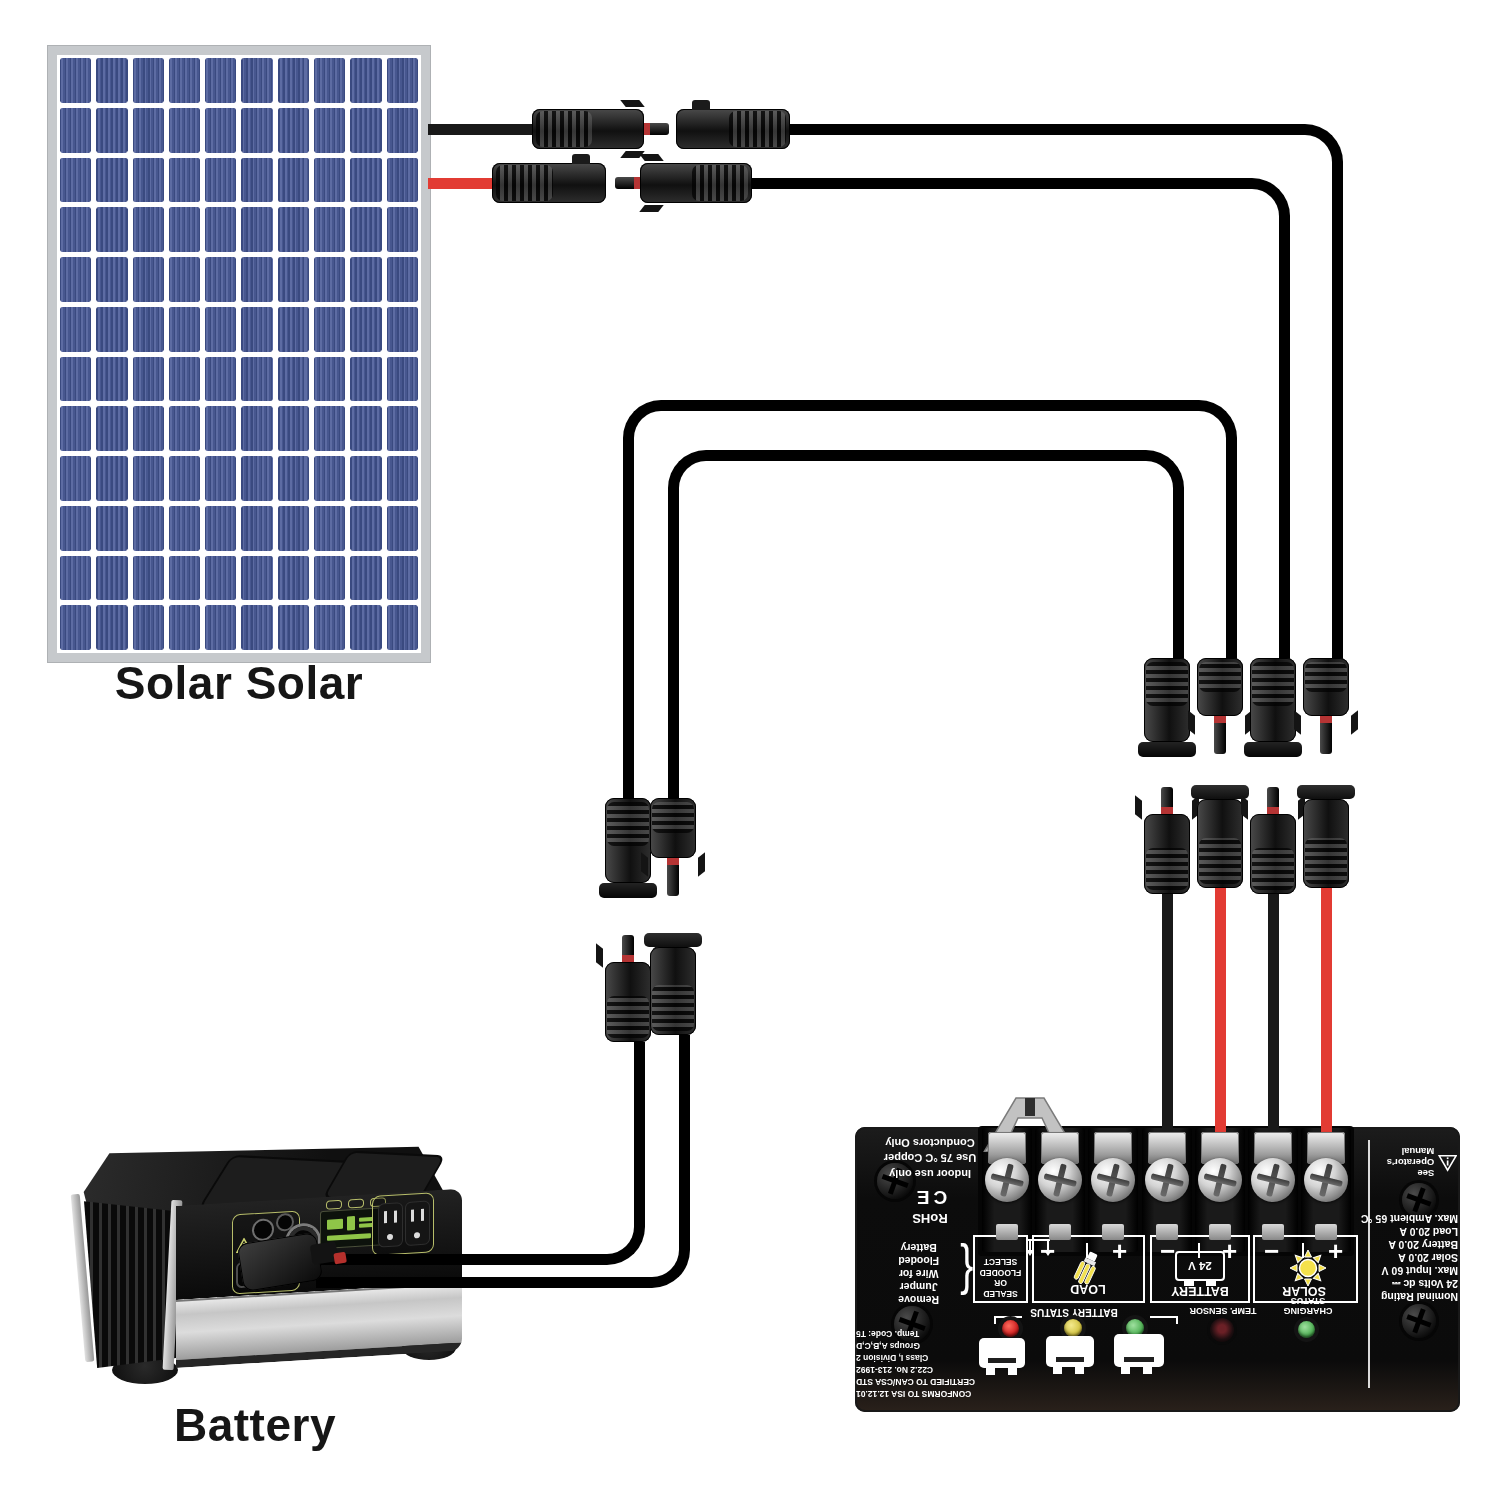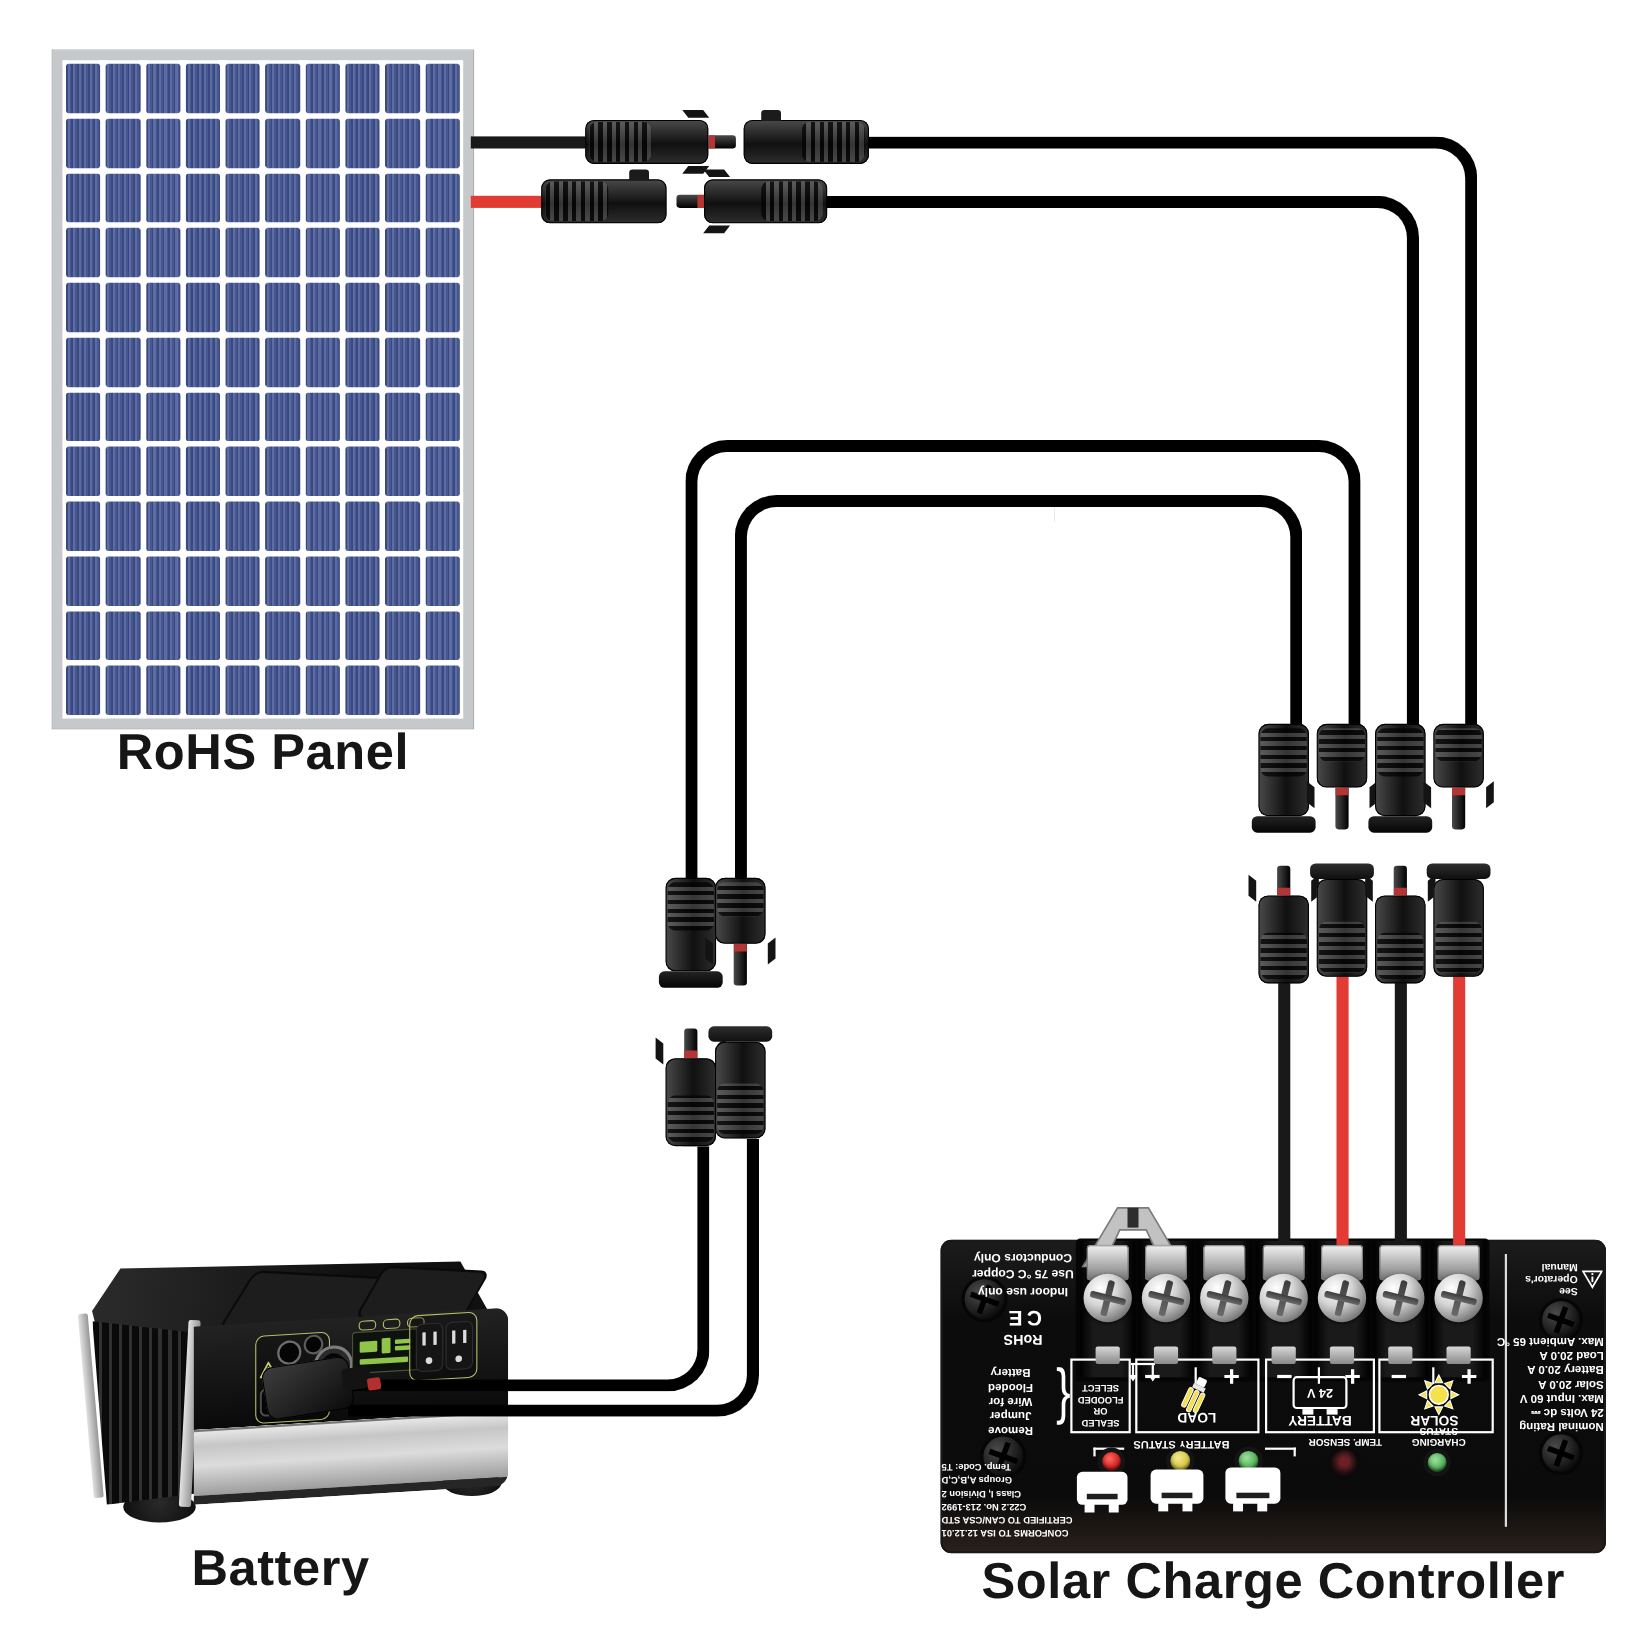--- a/index.html
+++ b/index.html
@@ -217,21 +217,21 @@
         <div class="cell"></div>
         <div class="cell"></div>
         <div class="cell"></div>
         <div class="cell"></div>
         <div class="cell"></div>
         <div class="cell"></div>
         <div class="cell"></div>
     </div>
     <div class="pdots"></div>
   </div>
-  <div class="lbl" style="left:48px;top:656px;width:382px">RoHS Panel</div>
+  <div class="lbl" style="left:48px;top:656px;width:382px">Solar Solar</div>
 
   <div class="wire wb" style="left:428px;top:123.5px;width:112px;height:11px"></div>
   <div class="wire wr" style="left:428px;top:177.5px;width:70px;height:11px"></div>
   <div class="cor tr cr" style="left:788px;top:123.5px;width:543.5px;height:534.5px"></div>
   <div class="cor tr ck" style="left:748px;top:177.5px;width:530.5px;height:480.5px"></div>
   <div class="cor tl ck" style="left:622.5px;top:399.5px;width:286px;height:398.5px"></div>
   <div class="cor tr ck" style="left:908.5px;top:399.5px;width:317px;height:258.5px"></div>
   <div class="cor tl cr" style="left:667.5px;top:449.5px;width:280px;height:348.5px"></div>
   <div class="cor tr cr" style="left:947.5px;top:449.5px;width:225px;height:208.5px"></div>
   <div class="cor br ck" style="left:312px;top:1042px;width:321.5px;height:211.5px"></div>
@@ -532,15 +532,14 @@
   <div class="abs rot wtxt" style="left:1340px;top:1211px;width:118px;height:92px;font-size:10.5px;line-height:13px;text-align:left;z-index:2">
     <div>Nominal Rating</div>
     <div>24 Volts dc ⎓</div>
     <div>Max. Input 60 V</div>
     <div>Solar 20.0 A</div>
     <div>Battery 20.0 A</div>
     <div>Load 20.0 A</div>
     <div>Max. Ambient 65 °C</div>
   </div>
 
-  <div class="lbl" style="left:855px;top:1410px;width:605px">Solar Charge Controller</div>
 
 </div>
 
 </body></html>

